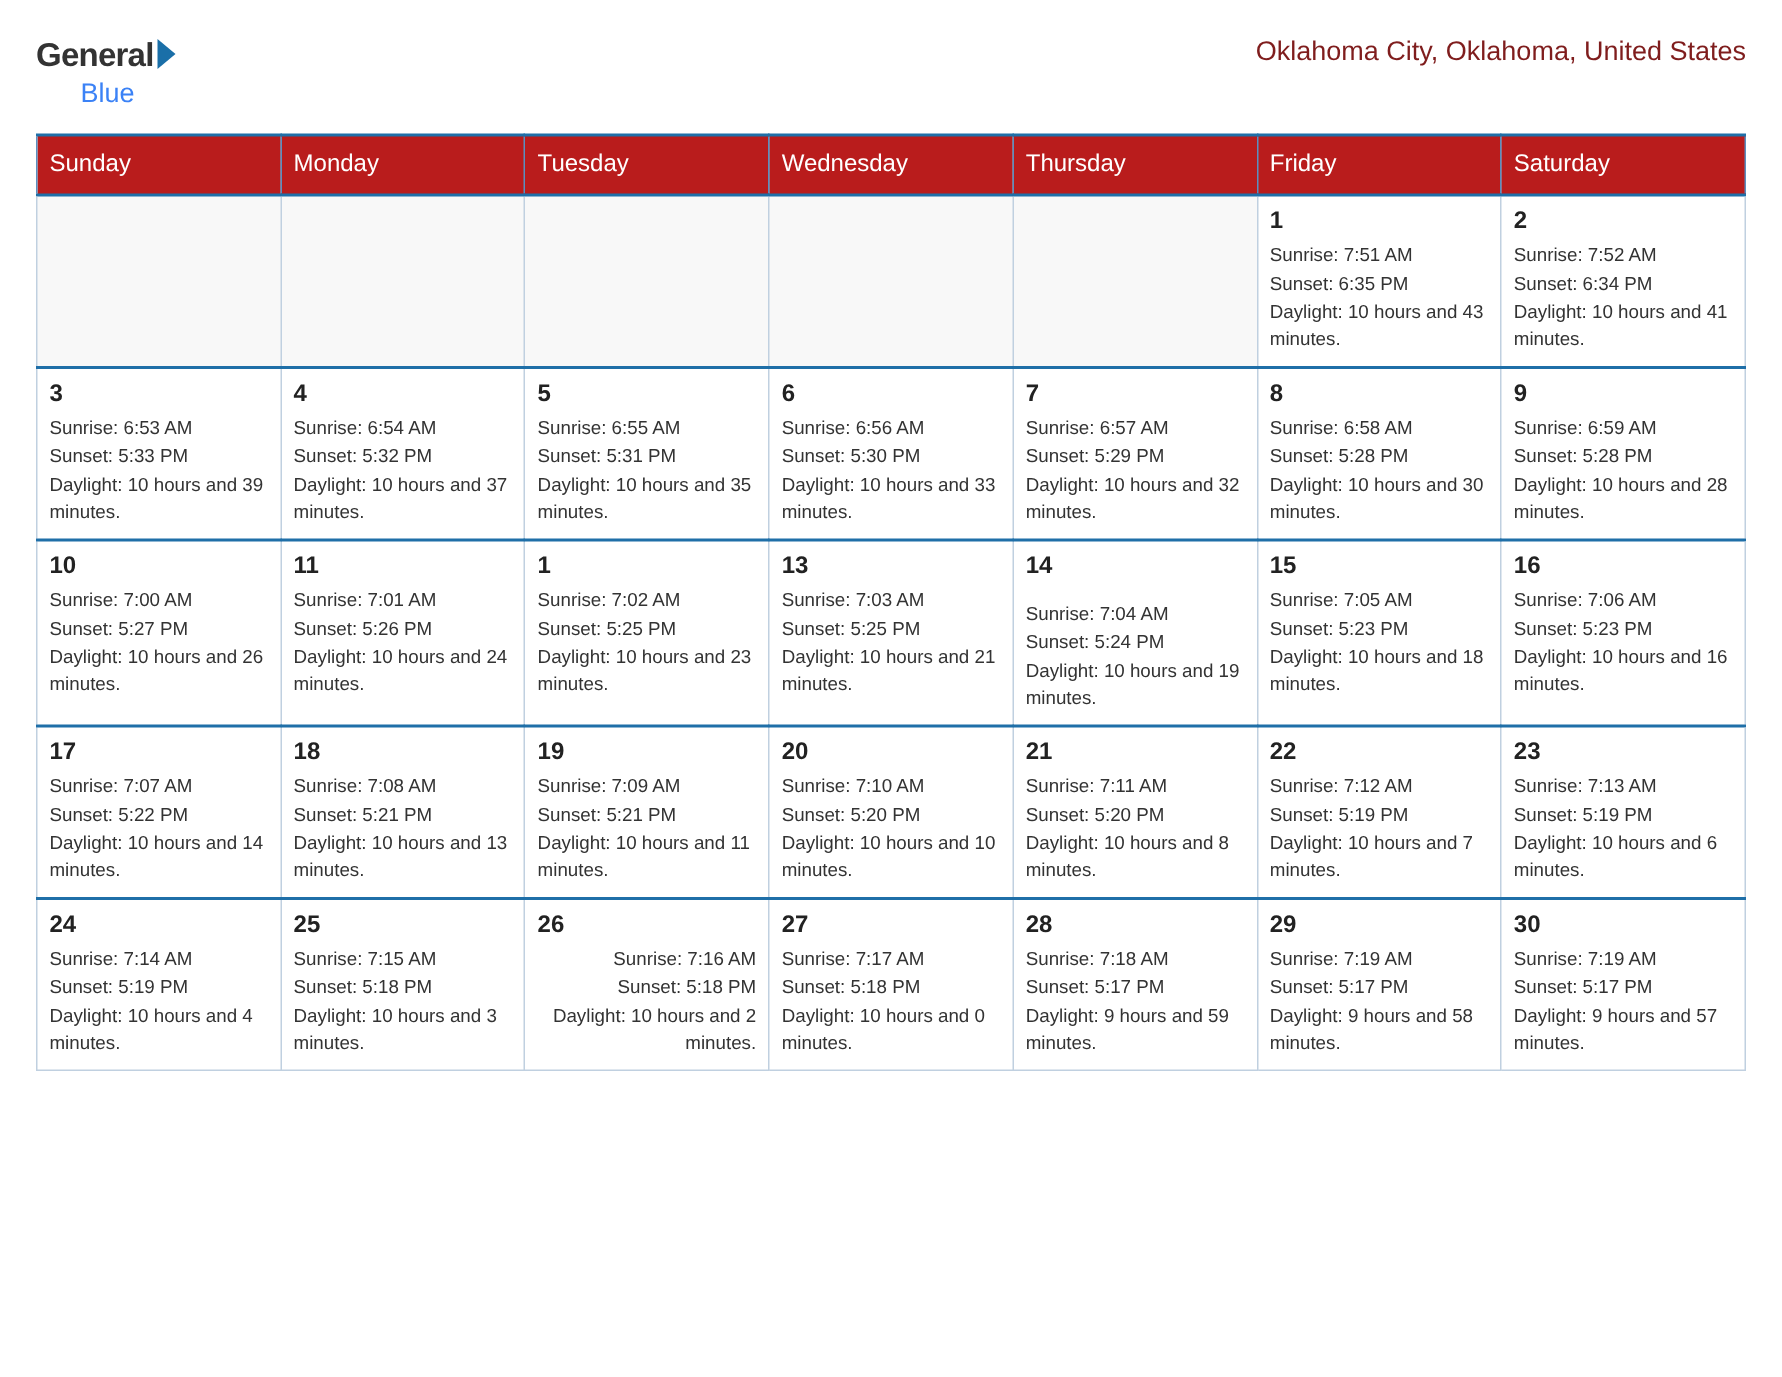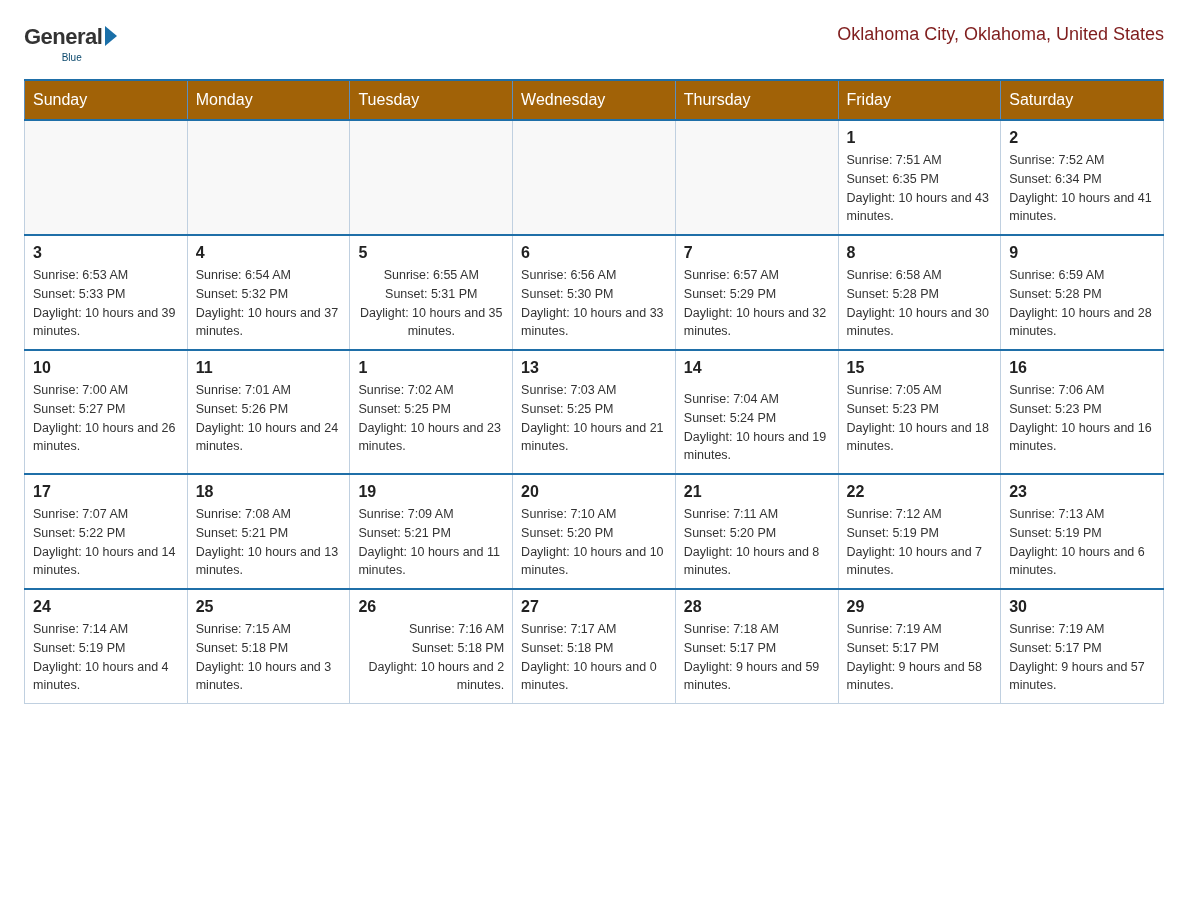--- a/index.html
+++ b/index.html
@@ -34,22 +34,22 @@
     .logo-arrow {
       width: 0;
       height: 0;
       border-left: 12px solid #1a6fa8;
       border-top: 10px solid transparent;
       border-bottom: 10px solid transparent;
       margin-left: 3px;
       margin-top: -2px;
     }
     .logo-subtitle {
-      font-size: 10px;
-      color: #0c4a6e;
+      font-size: 18px;
+      color: #3b82f6;
       margin-top: 2px;
       padding-left: 2px;
     }
     .title-section {
       text-align: right;
     }
     .month-title {
       font-size: 48px;
       font-weight: normal;
       color: #222;
@@ -59,21 +59,21 @@
       font-size: 18px;
       color: #7f1d1d;
       margin-top: 0;
     }
     .calendar {
       width: 100%;
       border-collapse: collapse;
       border: 1px solid #5a8fc0;
     }
     .calendar th {
-      background-color: #a16207;
+      background-color: #b91c1c;
       color: #fff;
       padding: 10px 8px;
       text-align: left;
       font-size: 16px;
       font-weight: normal;
       border: 1px solid #5a8fc0;
       margin-left: 46px;
     }
     .calendar td {
       vertical-align: top;
@@ -159,21 +159,21 @@
 Daylight: 10 hours and 39 minutes.</div>
         </td>
         <td>
           <span class="day-number">4</span>
           <div class="day-info" style="white-space: pre-line;">Sunrise: 6:54 AM
 Sunset: 5:32 PM
 Daylight: 10 hours and 37 minutes.</div>
         </td>
         <td>
           <span class="day-number">5</span>
-          <div class="day-info" style="white-space: pre-line; text-align: center;">Sunrise: 6:55 AM
+          <div class="day-info" style="white-space: pre-line;">Sunrise: 6:55 AM
 Sunset: 5:31 PM
 Daylight: 10 hours and 35 minutes.</div>
         </td>
         <td>
           <span class="day-number">6</span>
           <div class="day-info" style="white-space: pre-line;">Sunrise: 6:56 AM
 Sunset: 5:30 PM
 Daylight: 10 hours and 33 minutes.</div>
         </td>
         <td>

